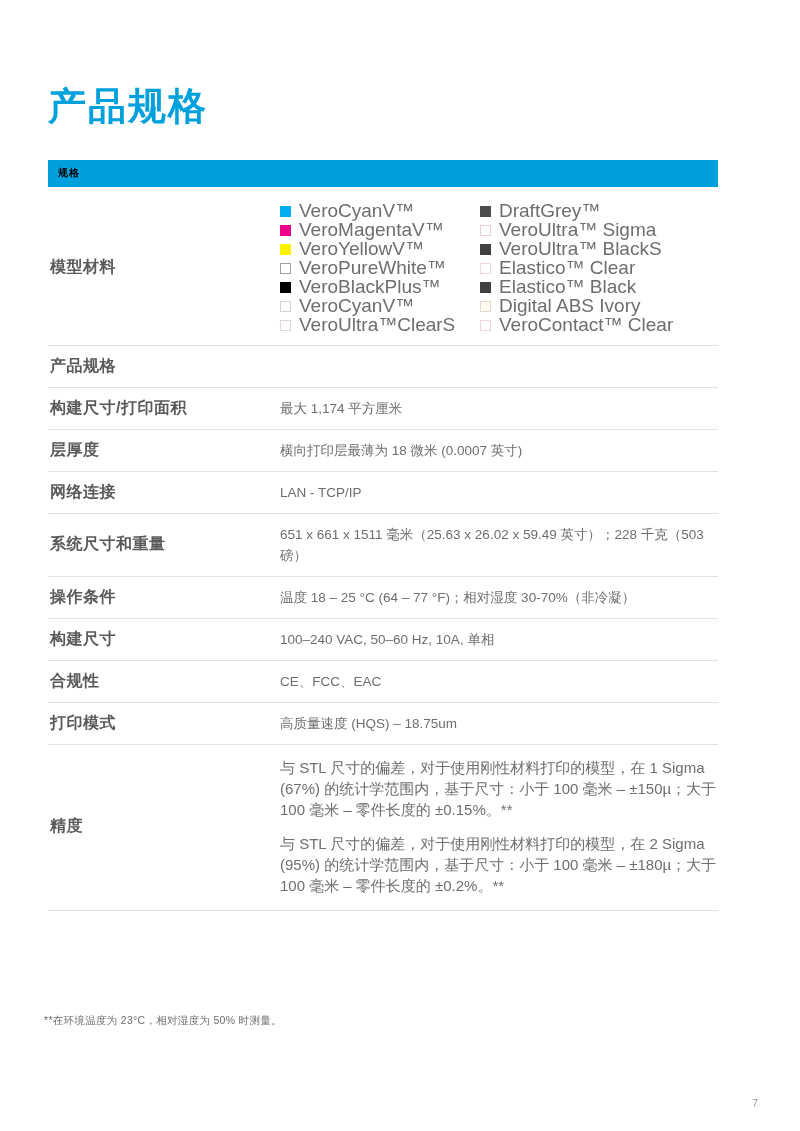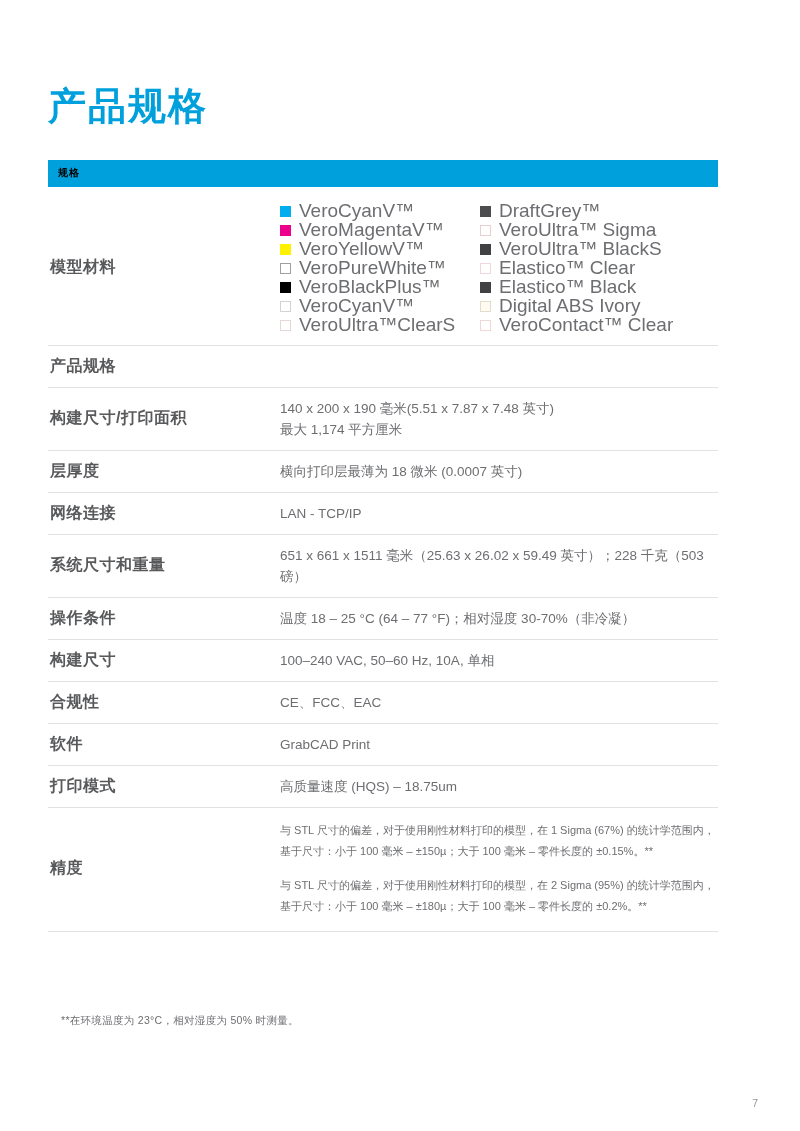--- a/index.html
+++ b/index.html
@@ -26,23 +26,23 @@
     width:232px; flex:0 0 232px; font-size:16px; font-weight:bold;
     color:var(--label); padding-left:2px; letter-spacing:0.5px;
   }
   .row-value { flex:1; font-size:13.5px; line-height:21px; color:var(--text); }
   .value-line { min-height:21px; }
   .mat-columns { display:flex; flex:1; }
   .mat-col { width:200px; flex:0 0 200px; }
   .mat-item { display:flex; align-items:flex-end; margin:0 0 7px 0; font-size:19px; color:var(--text); line-height:12px; }
   .mat-item:last-child { margin-bottom:0; }
   .swatch { display:inline-block; width:11px; height:11px; border:1px solid #ccc; margin-right:8px; flex:0 0 11px; }
-  .acc-para { margin:0 0 13px 0; font-size:11px; line-height:21px; }
+  .acc-para { margin:0 0 13px 0; font-size:15px; line-height:21px; }
   .acc-para:last-child { margin-bottom:0; }
-  .footnote { position:absolute; left:61px; top:1014px; font-size:10.5px; color:var(--text); letter-spacing:0.3px; }
+  .footnote { position:absolute; left:44px; top:1014px; font-size:10.5px; color:var(--text); letter-spacing:0.3px; }
   .page-number { position:absolute; right:42px; top:1097px; font-size:10.5px; color:#939598; }
 </style>
 </head>
 <body>
 
 <div class="page">
   <div class="content">
 
     <h1 class="page-title">产品规格</h1>
 
@@ -118,21 +118,20 @@
         </div>
       </div>
 
       <div class="spec-row">
         <div class="row-label">产品规格</div>
       </div>
 
       <div class="spec-row">
         <div class="row-label">构建尺寸/打印面积</div>
         <div class="row-value">
-          <div class="value-line">140 x 200 x 190 毫米(5.51 x 7.87 x 7.48 英寸)</div>
           <div class="value-line">最大 1,174 平方厘米</div>
         </div>
       </div>
 
       <div class="spec-row">
         <div class="row-label">层厚度</div>
         <div class="row-value">
           <div class="value-line">横向打印层最薄为 18 微米 (0.0007 英寸)</div>
         </div>
       </div>
@@ -165,26 +164,20 @@
         </div>
       </div>
 
       <div class="spec-row">
         <div class="row-label">合规性</div>
         <div class="row-value">
           <div class="value-line">CE、FCC、EAC</div>
         </div>
       </div>
 
-      <div class="spec-row">
-        <div class="row-label">软件</div>
-        <div class="row-value">
-          <div class="value-line">GrabCAD Print</div>
-        </div>
-      </div>
 
       <div class="spec-row">
         <div class="row-label">打印模式</div>
         <div class="row-value">
           <div class="value-line">高质量速度 (HQS) – 18.75um</div>
         </div>
       </div>
 
       <div class="spec-row accuracy">
         <div class="row-label">精度</div>

